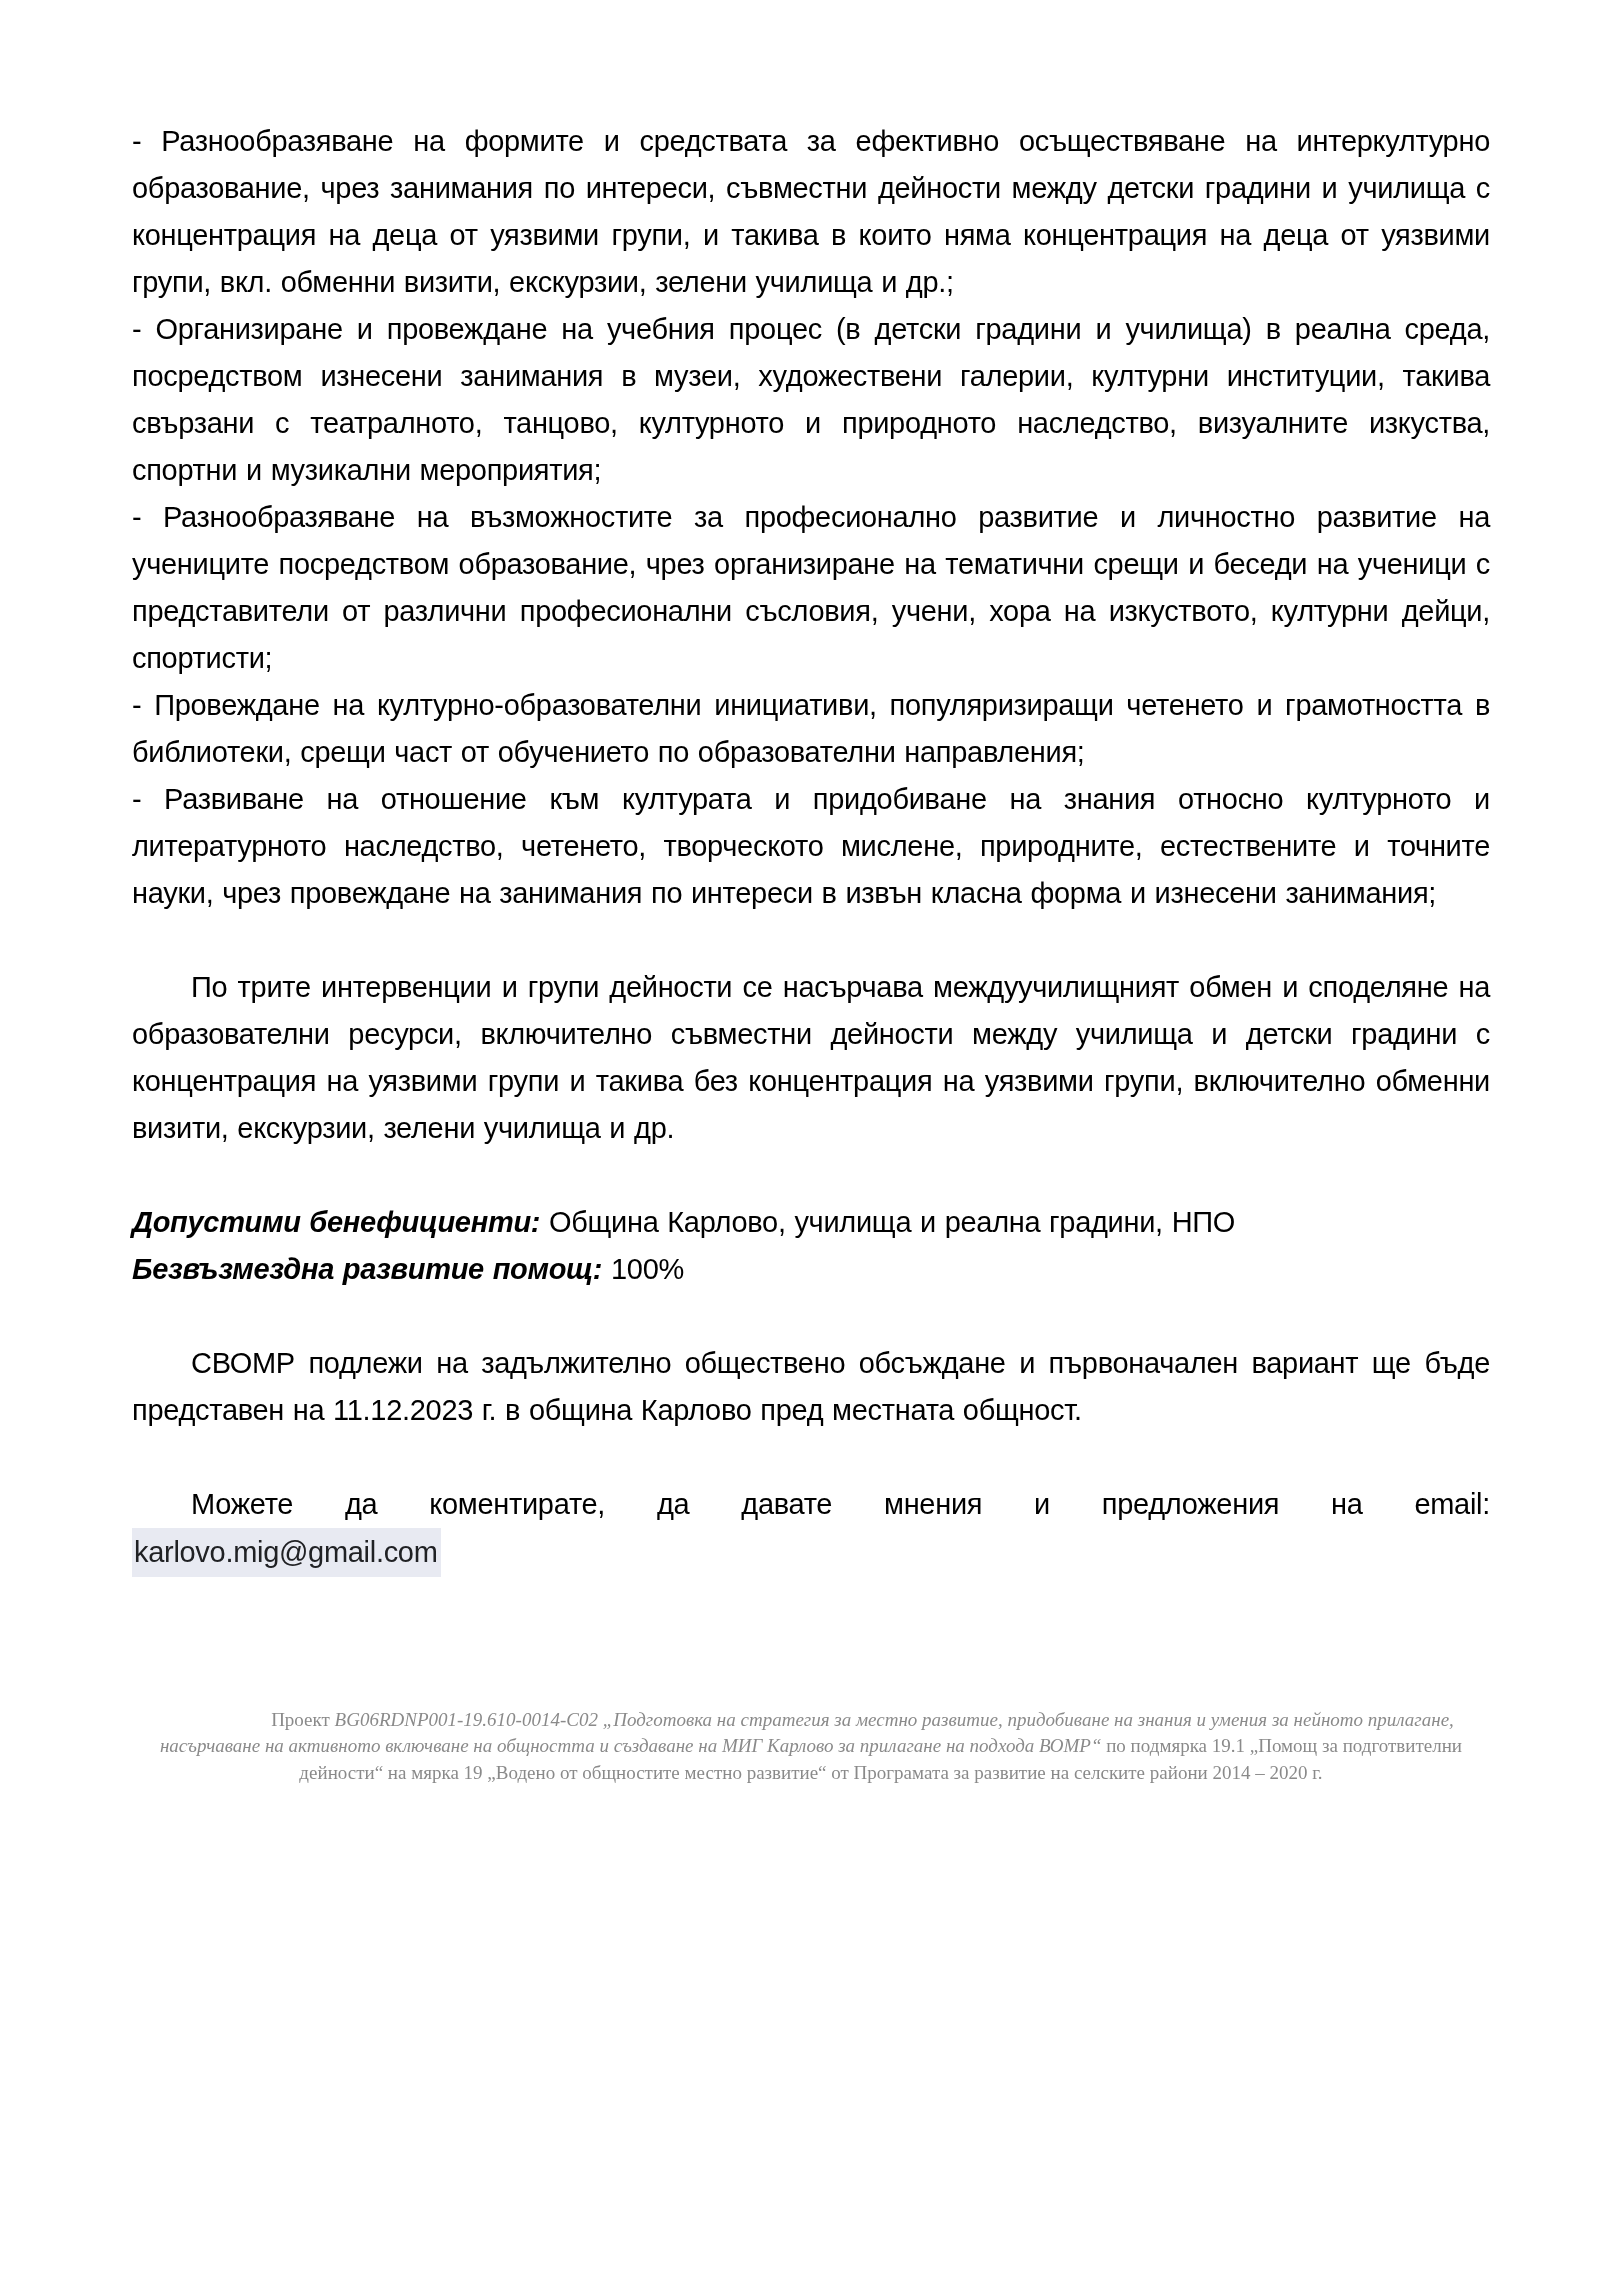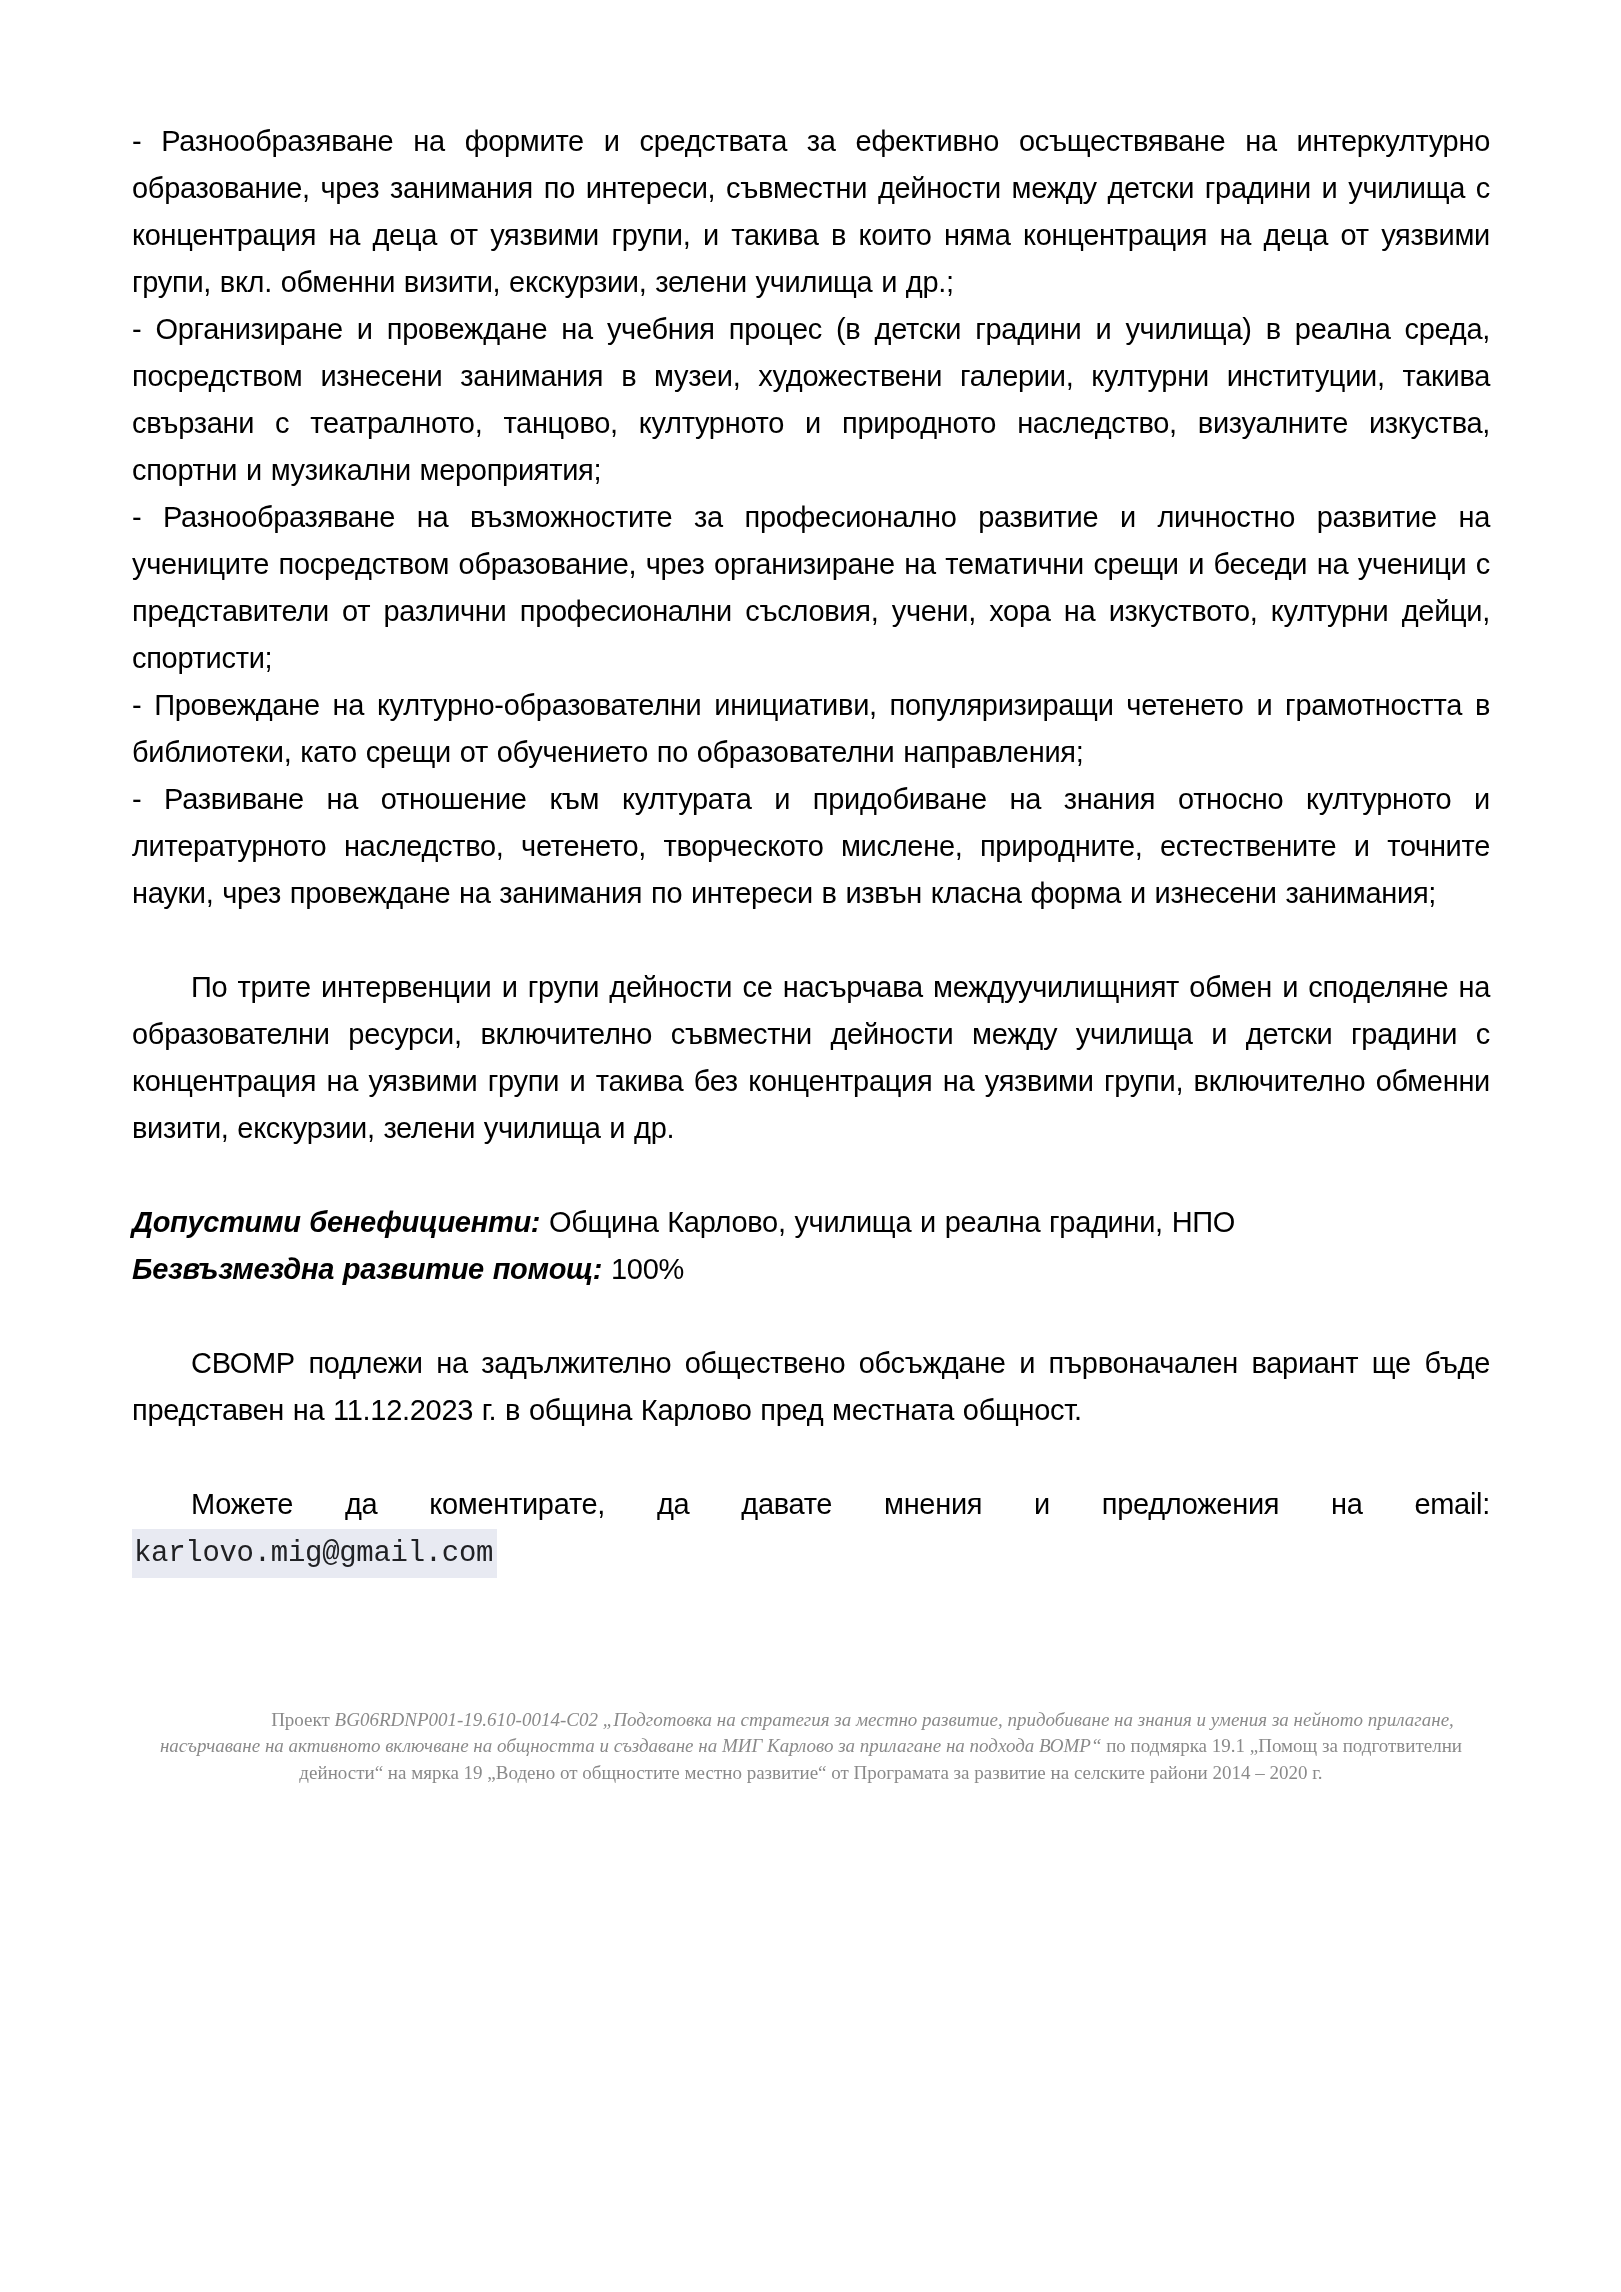--- a/index.html
+++ b/index.html
@@ -37,21 +37,20 @@
     display: block;
     text-align: justify;
     text-align-last: justify;
     text-indent: 59px;
   }
   .email-highlight {
     display: inline-block;
     background: #e8eaf2;
     color: #202124;
     padding: 1px 3.9px 1px 2px;
-    font-family: Liberation Mono, monospace;
   }
   .page-footer {
     position: absolute;
     left: 132px;
     right: 131px;
     bottom: 39px;
     text-align: center;
     font-family: "Liberation Serif", "DejaVu Serif", serif;
     font-size: 19px;
     line-height: 26.5px;
@@ -63,21 +62,21 @@
 </head>
 <body>
 
 <div class="page">
 
   <div class="content">
 
     <p>- Разнообразяване на формите и средствата за ефективно осъществяване на интеркултурно образование, чрез занимания по интереси, съвместни дейности между детски градини и училища с концентрация на деца от уязвими групи, и такива в които няма концентрация на деца от уязвими групи, вкл. обменни визити, екскурзии, зелени училища и др.;</p>
     <p>- Организиране и провеждане на учебния процес (в детски градини и училища) в реална среда, посредством изнесени занимания в музеи, художествени галерии, културни институции, такива свързани с театралното, танцово, културното и природното наследство, визуалните изкуства, спортни и музикални мероприятия;</p>
     <p>- Разнообразяване на възможностите за професионално развитие и личностно развитие на учениците посредством образование, чрез организиране на тематични срещи и беседи на ученици с представители от различни професионални съсловия, учени, хора на изкуството, културни дейци, спортисти;</p>
-    <p>- Провеждане на културно-образователни инициативи, популяризиращи четенето и грамотността в библиотеки, като срещи от обучението по образователни направления;</p>
+    <p>- Провеждане на културно-образователни инициативи, популяризиращи четенето и грамотността в библиотеки, срещи част от обучението по образователни направления;</p>
     <p>- Развиване на отношение към културата и придобиване на знания относно културното и литературното наследство, четенето, творческото мислене, природните, естествените и точните науки, чрез провеждане на занимания по интереси в извън класна форма и изнесени занимания;</p>
 
     <p class="indent gap-before">По трите интервенции и групи дейности се насърчава междуучилищният обмен и споделяне на образователни ресурси, включително съвместни дейности между училища и детски градини с концентрация на уязвими групи и такива без концентрация на уязвими групи, включително обменни визити, екскурзии, зелени училища и др.</p>
 
     <p class="gap-before"><span class="bold-label">Допустими бенефициенти:</span><span> Община Карлово, училища и реална градини, НПО</span></p>
 
     <p><span class="bold-label">Безвъзмездна развитие помощ:</span><span> 100%</span></p>
 
     <p class="indent gap-before">СВОМР подлежи на задължително обществено обсъждане и първоначален вариант ще бъде представен на 11.12.2023 г. в община Карлово пред местната общност.</p>
 

